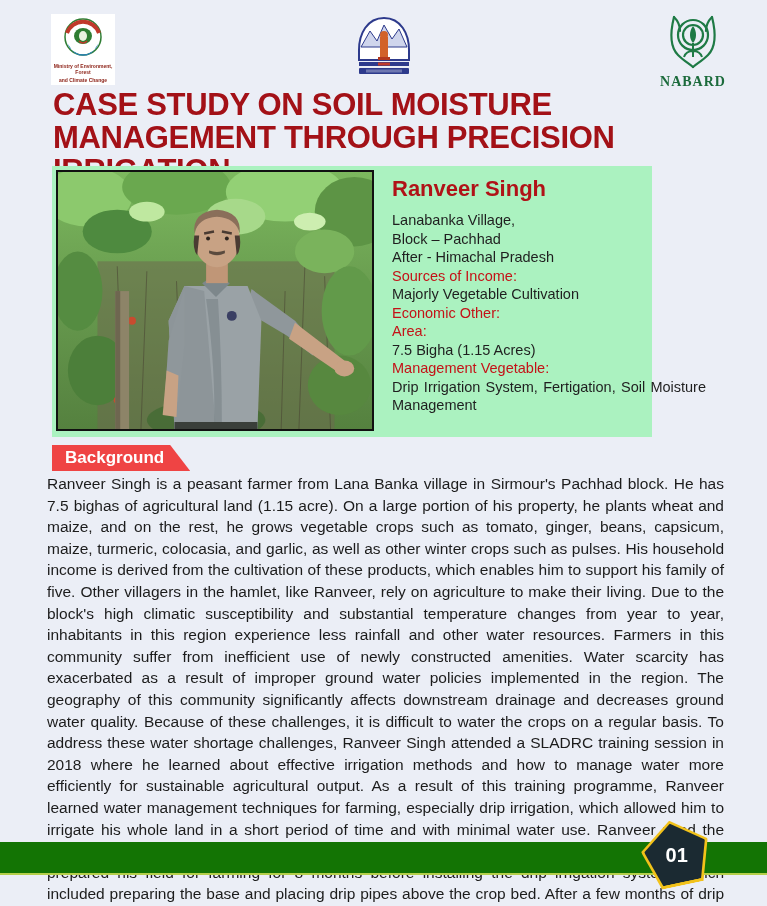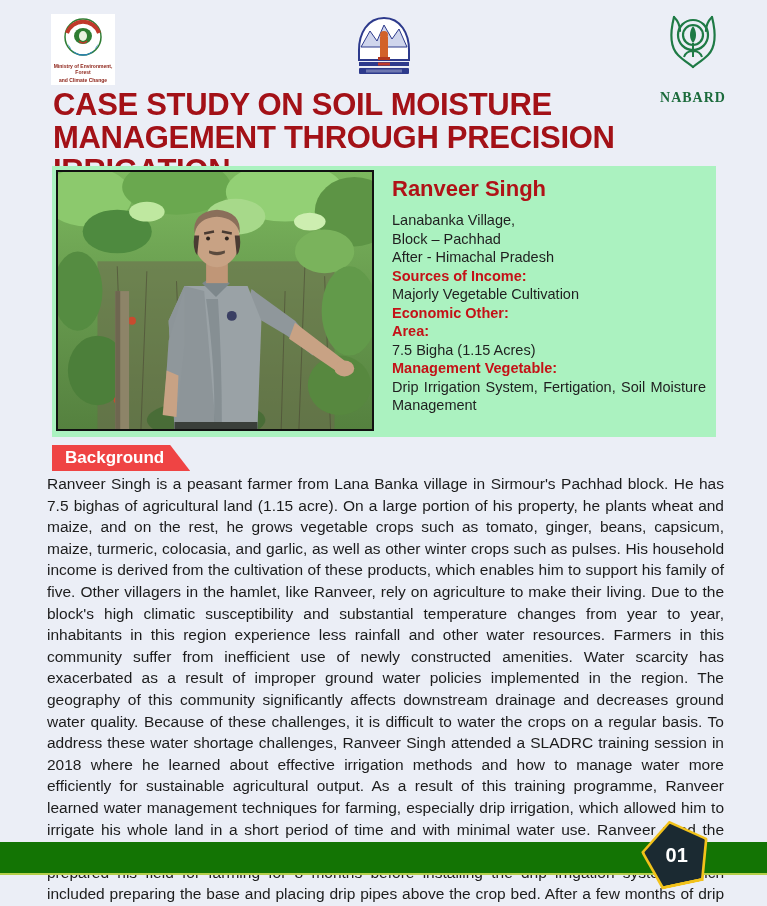--- a/index.html
+++ b/index.html
@@ -21,48 +21,48 @@
   .logo-ministry .cap{
     font-size:5px;line-height:6px;color:#8a1d12;font-weight:bold;text-align:center;margin-top:2px;
   }
   .logo-hp{position:absolute;left:354px;top:17px;width:60px;height:64px;}
   .logo-nabard{
     position:absolute;left:654px;top:13px;width:78px;height:74px;
     display:flex;flex-direction:column;align-items:center;
   }
   .logo-nabard .nb-label{
     font-family:"Liberation Serif", serif;font-weight:bold;font-size:14px;
-    color:#1c6b3c;letter-spacing:1px;margin-top:17px;
+    color:#1c6b3c;letter-spacing:1px;margin-top:1px;
   }
 
   
   .title{
     position:absolute;left:53px;top:88px;width:680px;
     color:#a31117;font-weight:bold;font-size:31px;line-height:33px;
     letter-spacing:-0.3px;
   }
 
   
   .card{
-    position:absolute;left:52px;top:166px;width:664px;height:271px;
+    position:absolute;left:52px;top:166px;width:600px;height:271px;
     background:#abf2c0;
   }
   .photo{
     position:absolute;left:4px;top:4px;width:318px;height:261px;
     border:2px solid #111;box-sizing:border-box;background:#6fa85a;
   }
   .photo svg{display:block;width:100%;height:100%;}
   .card-info{
     position:absolute;left:340px;top:6px;width:314px;
     font-size:14.5px;line-height:18.5px;color:#1f1f1f;
   }
   .card-name{
     color:#b01217;font-weight:bold;font-size:22px;line-height:26px;margin:4px 0 9px 0;
   }
-  .card-label{color:#c41217;font-weight:bold;}
+  .card-label{color:#c41217;font-weight:normal;}
   .card-val-just{text-align:justify;}
 
   
   .section-banner{
     position:absolute;left:52px;top:445px;height:26px;
     background:#ef4444;color:#ffffff;font-weight:bold;font-size:17px;
     line-height:26px;padding:0 26px 0 13px;
     clip-path:polygon(0 0, calc(100% - 20px) 0, 100% 100%, 0 100%);
   }
   .body-text{

